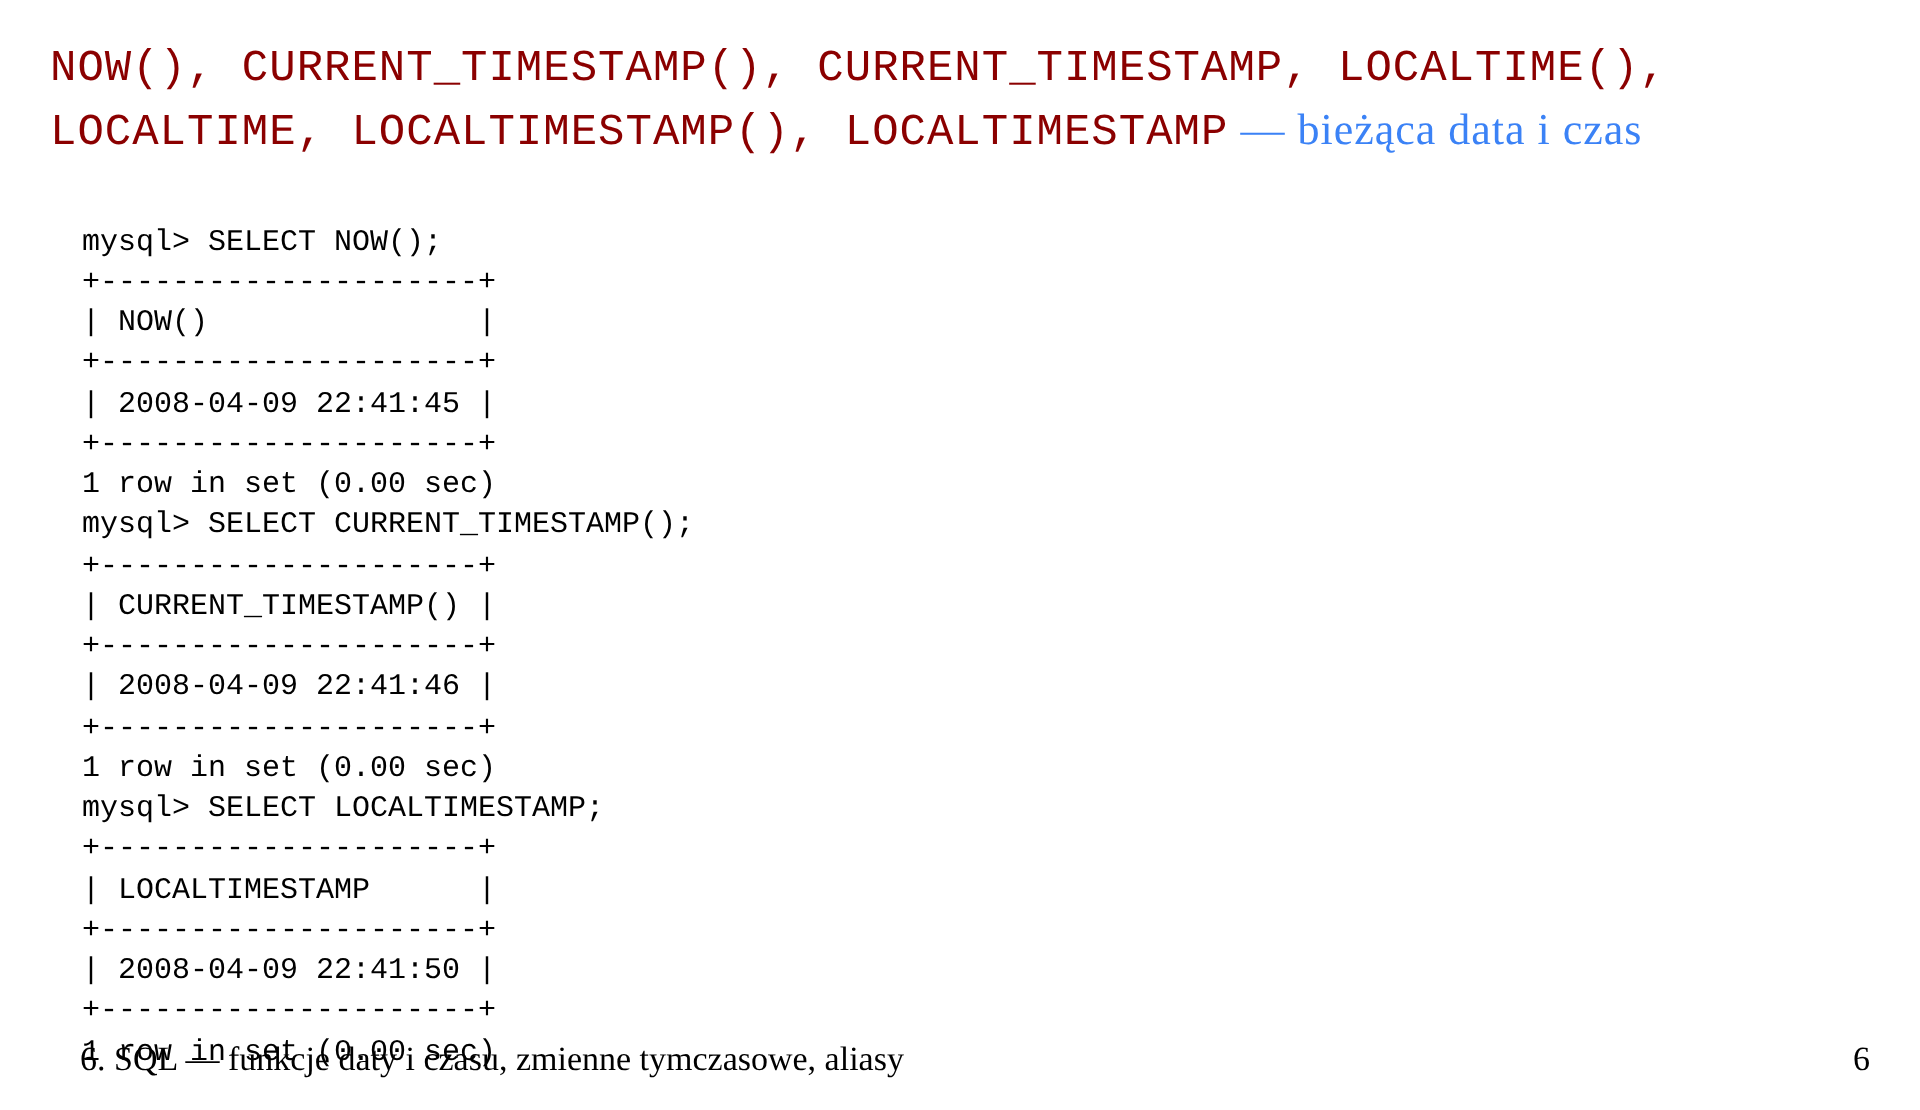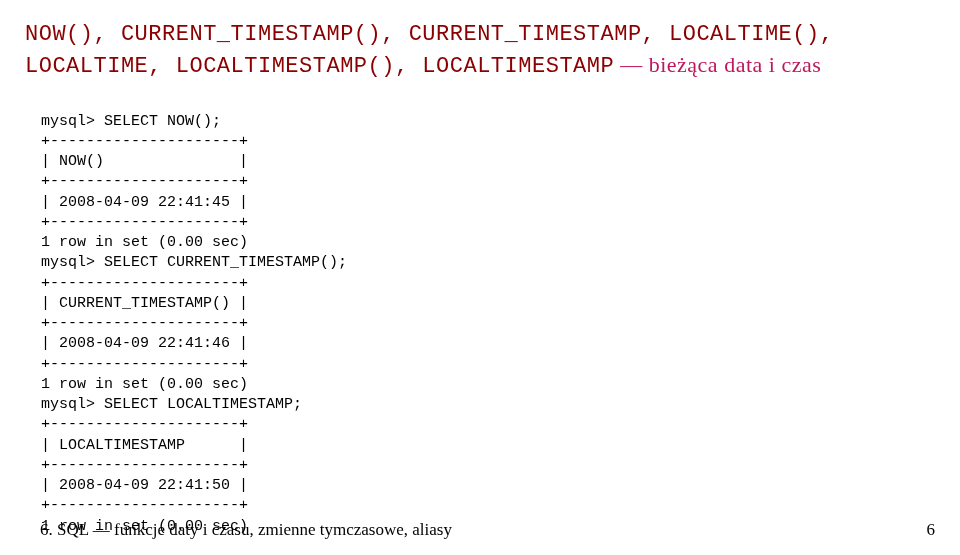--- a/index.html
+++ b/index.html
@@ -14,21 +14,21 @@
     }
     .title-line {
       font-family: 'Courier New', Courier, monospace;
       color: #8B0000;
       font-size: 22px;
       line-height: 1.35;
       letter-spacing: 0.5px;
     }
     .title-desc {
       font-family: Georgia, 'Times New Roman', serif;
-      color: #be185d;
+      color: #3b82f6;
       font-size: 22px;
     }
     .code-block {
       font-family: 'Courier New', Courier, monospace;
       color: #000000;
       font-size: 15px;
       line-height: 1.35;
       white-space: pre;
       margin-top: 10px;
       margin-left: 16px;

